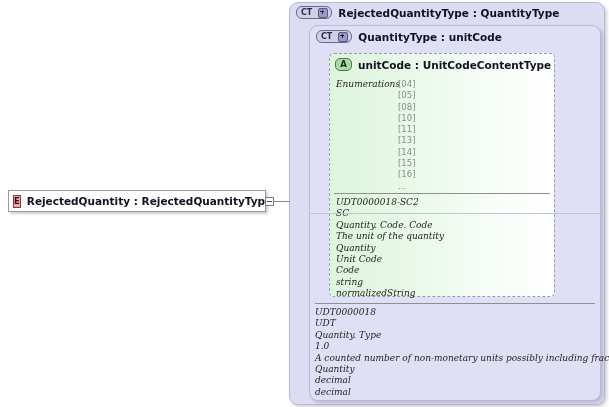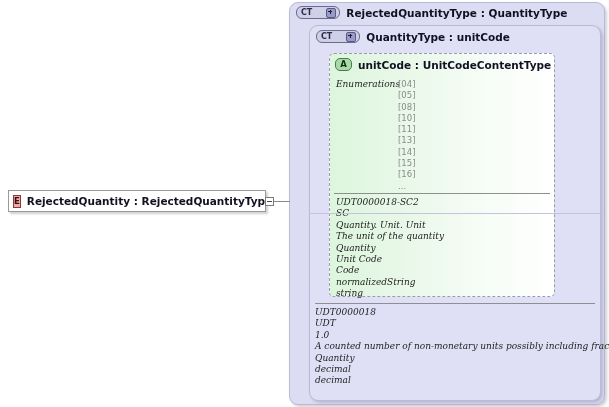--- a/index.html
+++ b/index.html
@@ -29,21 +29,21 @@
     box-shadow:2px 2px 3px rgba(120,120,140,.35);
     box-sizing:border-box;
   }
 
   
   .hdr{position:absolute;display:flex;align-items:center;gap:6px;}
   .hdr-outer{left:296px;top:6px;}
   .hdr-inner{left:316px;top:30px;}
 
   .ct-icon{
-    display:inline-flex;align-items:center;gap:14px;
+    display:inline-flex;align-items:center;gap:6px;
     background:#cfcfe8;
     border:1px solid #6a6a8c;
     border-radius:6px;
     padding:0px 3px 0px 4px;
     height:13px;
     box-sizing:border-box;
     line-height:11px;
   }
   .ct-icon .ct-txt{
     font-size:8px;font-weight:bold;color:#2a2a4a;
@@ -224,34 +224,35 @@
         <div>[16]</div>
         <div>...</div>
       </div>
     </div>
 
     <div class="attr-sep"></div>
 
     <div class="attr-doc">
       <div>UDT0000018-SC2</div>
       <div>SC</div>
-      <div>Quantity. Unit. Unit</div>
+      <div>Quantity. Code. Code</div>
       <div>The unit of the quantity</div>
       <div>Quantity</div>
       <div>Unit Code</div>
       <div>Code</div>
+      <div>string</div>
       <div>normalizedString</div>
-      <div>string</div>
     </div>
   </div>
 
   <div class="ct-sep"></div>
   <div class="ct-doc">
     <div>UDT0000018</div>
     <div>UDT</div>
+    <div>Quantity. Type</div>
     <div>1.0</div>
     <div>A counted number of non-monetary units possibly including fractions.</div>
     <div>Quantity</div>
     <div>decimal</div>
     <div>decimal</div>
   </div>
 
   <div class="el-box-bg"></div>
   <div class="el-box">
     <span class="e-icon">E</span>

